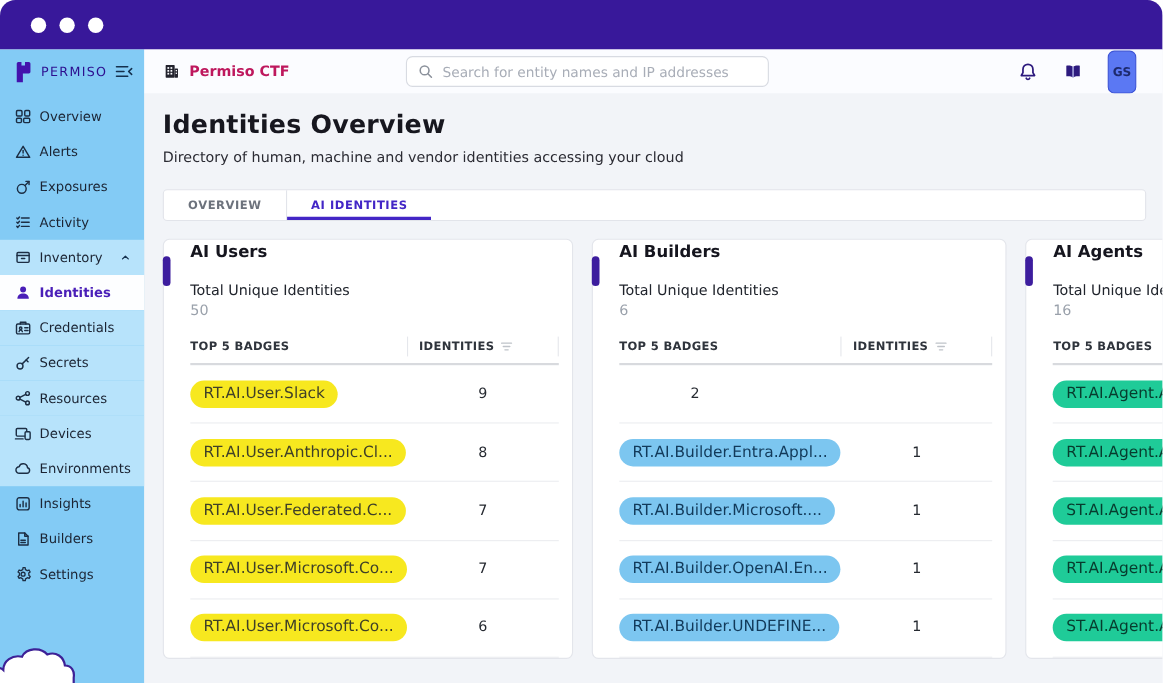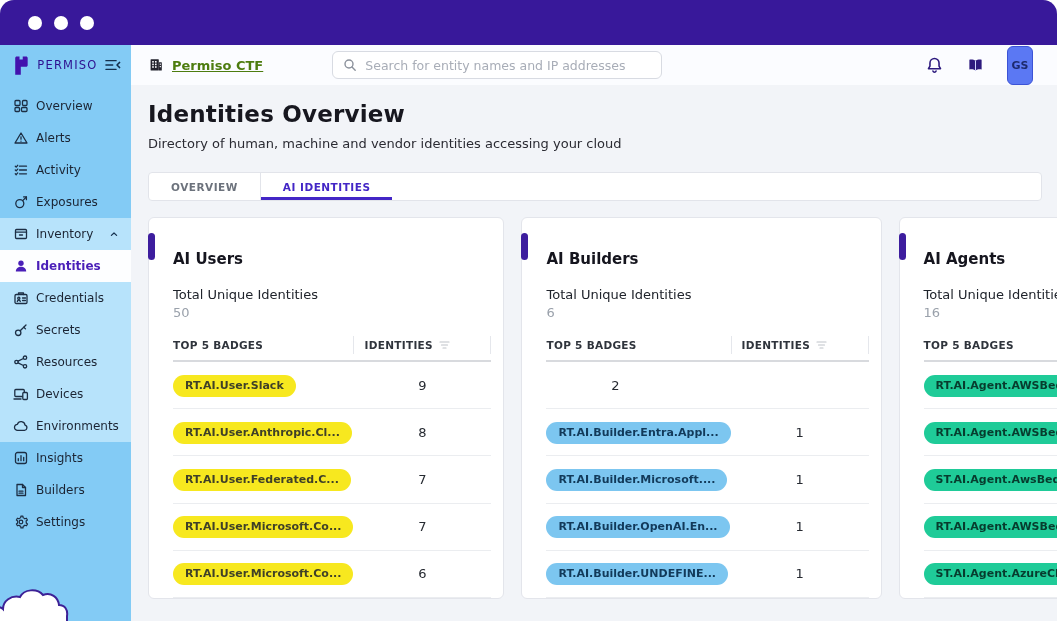--- a/index.html
+++ b/index.html
@@ -24,51 +24,51 @@
   .nav-item .nico { width:16px; height:16px; flex-shrink:0; display:flex; align-items:center; justify-content:center; }
   .nav-item svg { stroke:#1c2e44; fill:none; stroke-width:1.3; stroke-linecap:round; stroke-linejoin:round; }
   .nav-item.active svg { stroke:#4a1fb8; }
   .nav-item.active svg .fillme { fill:#4a1fb8; stroke:none; }
   .chev { margin-left:auto; margin-right:11px; }
   .cloud { position:absolute; bottom:0; left:0; }
 
   
   .main { flex:1; display:flex; flex-direction:column; min-width:0; }
   .header { height:40px; background:#fbfcff; display:flex; align-items:center; padding:0 24px 0 17px; gap:8px; }
-  .ws-name { font-size:13px; font-weight:600; color:#4d7c0f; margin-right:61px; white-space:nowrap;text-decoration:underline; }
+  .ws-name { font-size:13px; font-weight:600; color:#be185d; margin-right:98px; white-space:nowrap; }
   .search-box { width:330px; height:28px; border:1px solid #d8dbe2; border-radius:6px; background:#ffffff; display:flex; align-items:center; padding:0 10px; gap:8px; }
   .search-box input { border:none; outline:none; flex:1; font-size:12.5px; color:#3a3f48; font-family:inherit; background:transparent; }
   .search-box input::placeholder { color:#a8adb7; }
   .header-right { margin-left:auto; display:flex; align-items:center; gap:22px; }
   .avatar { width:26px; height:39px; border-radius:6px; background:#5b78f3; border:1px solid #3c53d6; color:#1d2a6e; font-size:11px; font-weight:700; display:flex; align-items:center; justify-content:center; cursor:pointer; }
 
   
   .content { flex:1; background:#f2f4f8; padding:16px 15px 0 17px; overflow:hidden; }
   .page-title { font-size:23px; font-weight:800; color:#17171f; letter-spacing:.2px; }
   .page-sub { margin-top:9px; font-size:13px; color:#2b2b33; }
 
   .tabbar { margin-top:21px; height:29px; background:#ffffff; border:1px solid #e2e4ea; border-radius:4px; display:flex; align-items:stretch; }
   .tab { display:flex; align-items:center; padding:0 22px; font-size:10.5px; font-weight:700; letter-spacing:.5px; color:#6c727c; cursor:pointer; }
   .tab.sep { border-right:1px solid #e2e4ea; }
   .tab.active { color:#4326c6; box-shadow:inset 0 -3px 0 #4326c6; }
 
   .cards { margin-top:16px; display:grid; grid-template-columns:repeat(3,1fr); gap:17px; height:382px; }
-  .card { background:#ffffff; border:1px solid #e3e5eb; border-radius:6px; position:relative; padding:32px 12px 0 24px; display:flex; flex-direction:column; }
+  .card { background:#ffffff; border:1px solid #e3e5eb; border-radius:6px; position:relative; padding:2px 12px 0 24px; display:flex; flex-direction:column; }
   .card-accent { position:absolute; left:-1px; top:15px; width:7px; height:27px; border-radius:4px; background:#3d1d9e; }
   .card-title { font-size:15px; font-weight:700; color:#15151e; }
   .total-label { margin-top:19px; font-size:13px; color:#20242c; }
   .total-value { margin-top:3px; font-size:13px; color:#9aa1ab; }
   .thead { margin-top:15px; display:flex; align-items:center; height:20px; }
   .th-badges { flex:1; font-size:10.5px; font-weight:700; color:#2f343c; letter-spacing:.3px; }
   .th-ids { width:138px; display:flex; align-items:center; gap:6px; font-size:10.5px; font-weight:700; color:#2f343c; letter-spacing:.3px; border-left:1px solid #e5e7ec; border-right:1px solid #e5e7ec; height:18px; padding-left:10px; }
   .head-rule { margin-top:5px; border-top:2px solid #d8dade; }
   .rows { flex:1; display:flex; flex-direction:column; }
   .trow { flex:1; display:flex; align-items:center; border-bottom:1px solid #ebedf0; min-height:0; }
   .td-badge { flex:1; min-width:0; }
-  .badge { display:inline-block; padding:4px 12px 5px; border-radius:14px; font-size:11px; font-weight:700; white-space:nowrap; cursor:pointer; }
+  .badge { display:inline-block; padding:4px 12px 5px; border-radius:14px; font-size:14px; font-weight:400; white-space:nowrap; cursor:pointer; }
   .td-ids { width:138px; text-align:center; font-size:13px; color:#262a31; }
 </style>
 </head>
 <body>
 
 <div class="window">
 
   <div class="titlebar">
     <span class="win-dot"></span>
     <span class="win-dot"></span>
@@ -106,37 +106,37 @@
                 <path d="M8 3 14 13H2Z"></path>
                 <path d="M8 6.8v2.4"></path>
                 <path d="M8 11.1v.1"></path>
               </svg>
             </span>
           <span>Alerts</span>
         </div>
         <div class="nav-item">
           <span class="nico">
               <svg width="16" height="16" viewBox="0 0 16 16">
+                <circle cx="6.8" cy="9.6" r="4"></circle>
+                <path d="M9.7 6.6 13.4 3"></path>
+                <path d="M10.6 2.9h2.8v2.8"></path>
+              </svg>
+            </span>
+          <span>Exposures</span>
+        </div>
+        <div class="nav-item">
+          <span class="nico">
+              <svg width="16" height="16" viewBox="0 0 16 16">
                 <path d="M6.5 4.2h7M6.5 8h7M6.5 11.8h7"></path>
                 <path d="m2.3 4.2.9.9 1.5-1.8"></path>
                 <path d="m2.3 8 .9.9 1.5-1.8"></path>
                 <path d="m2.3 11.8.9.9 1.5-1.8"></path>
               </svg>
             </span>
           <span>Activity</span>
-        </div>
-        <div class="nav-item">
-          <span class="nico">
-              <svg width="16" height="16" viewBox="0 0 16 16">
-                <circle cx="6.8" cy="9.6" r="4"></circle>
-                <path d="M9.7 6.6 13.4 3"></path>
-                <path d="M10.6 2.9h2.8v2.8"></path>
-              </svg>
-            </span>
-          <span>Exposures</span>
         </div>
         <div class="nav-item light">
           <span class="nico">
               <svg width="16" height="16" viewBox="0 0 16 16">
                 <rect x="2.5" y="3.5" width="11" height="9" rx="1"></rect>
                 <path d="M2.5 6.2h11"></path>
                 <path d="M6.5 9h3"></path>
               </svg>
             </span>
           <span>Inventory</span>

